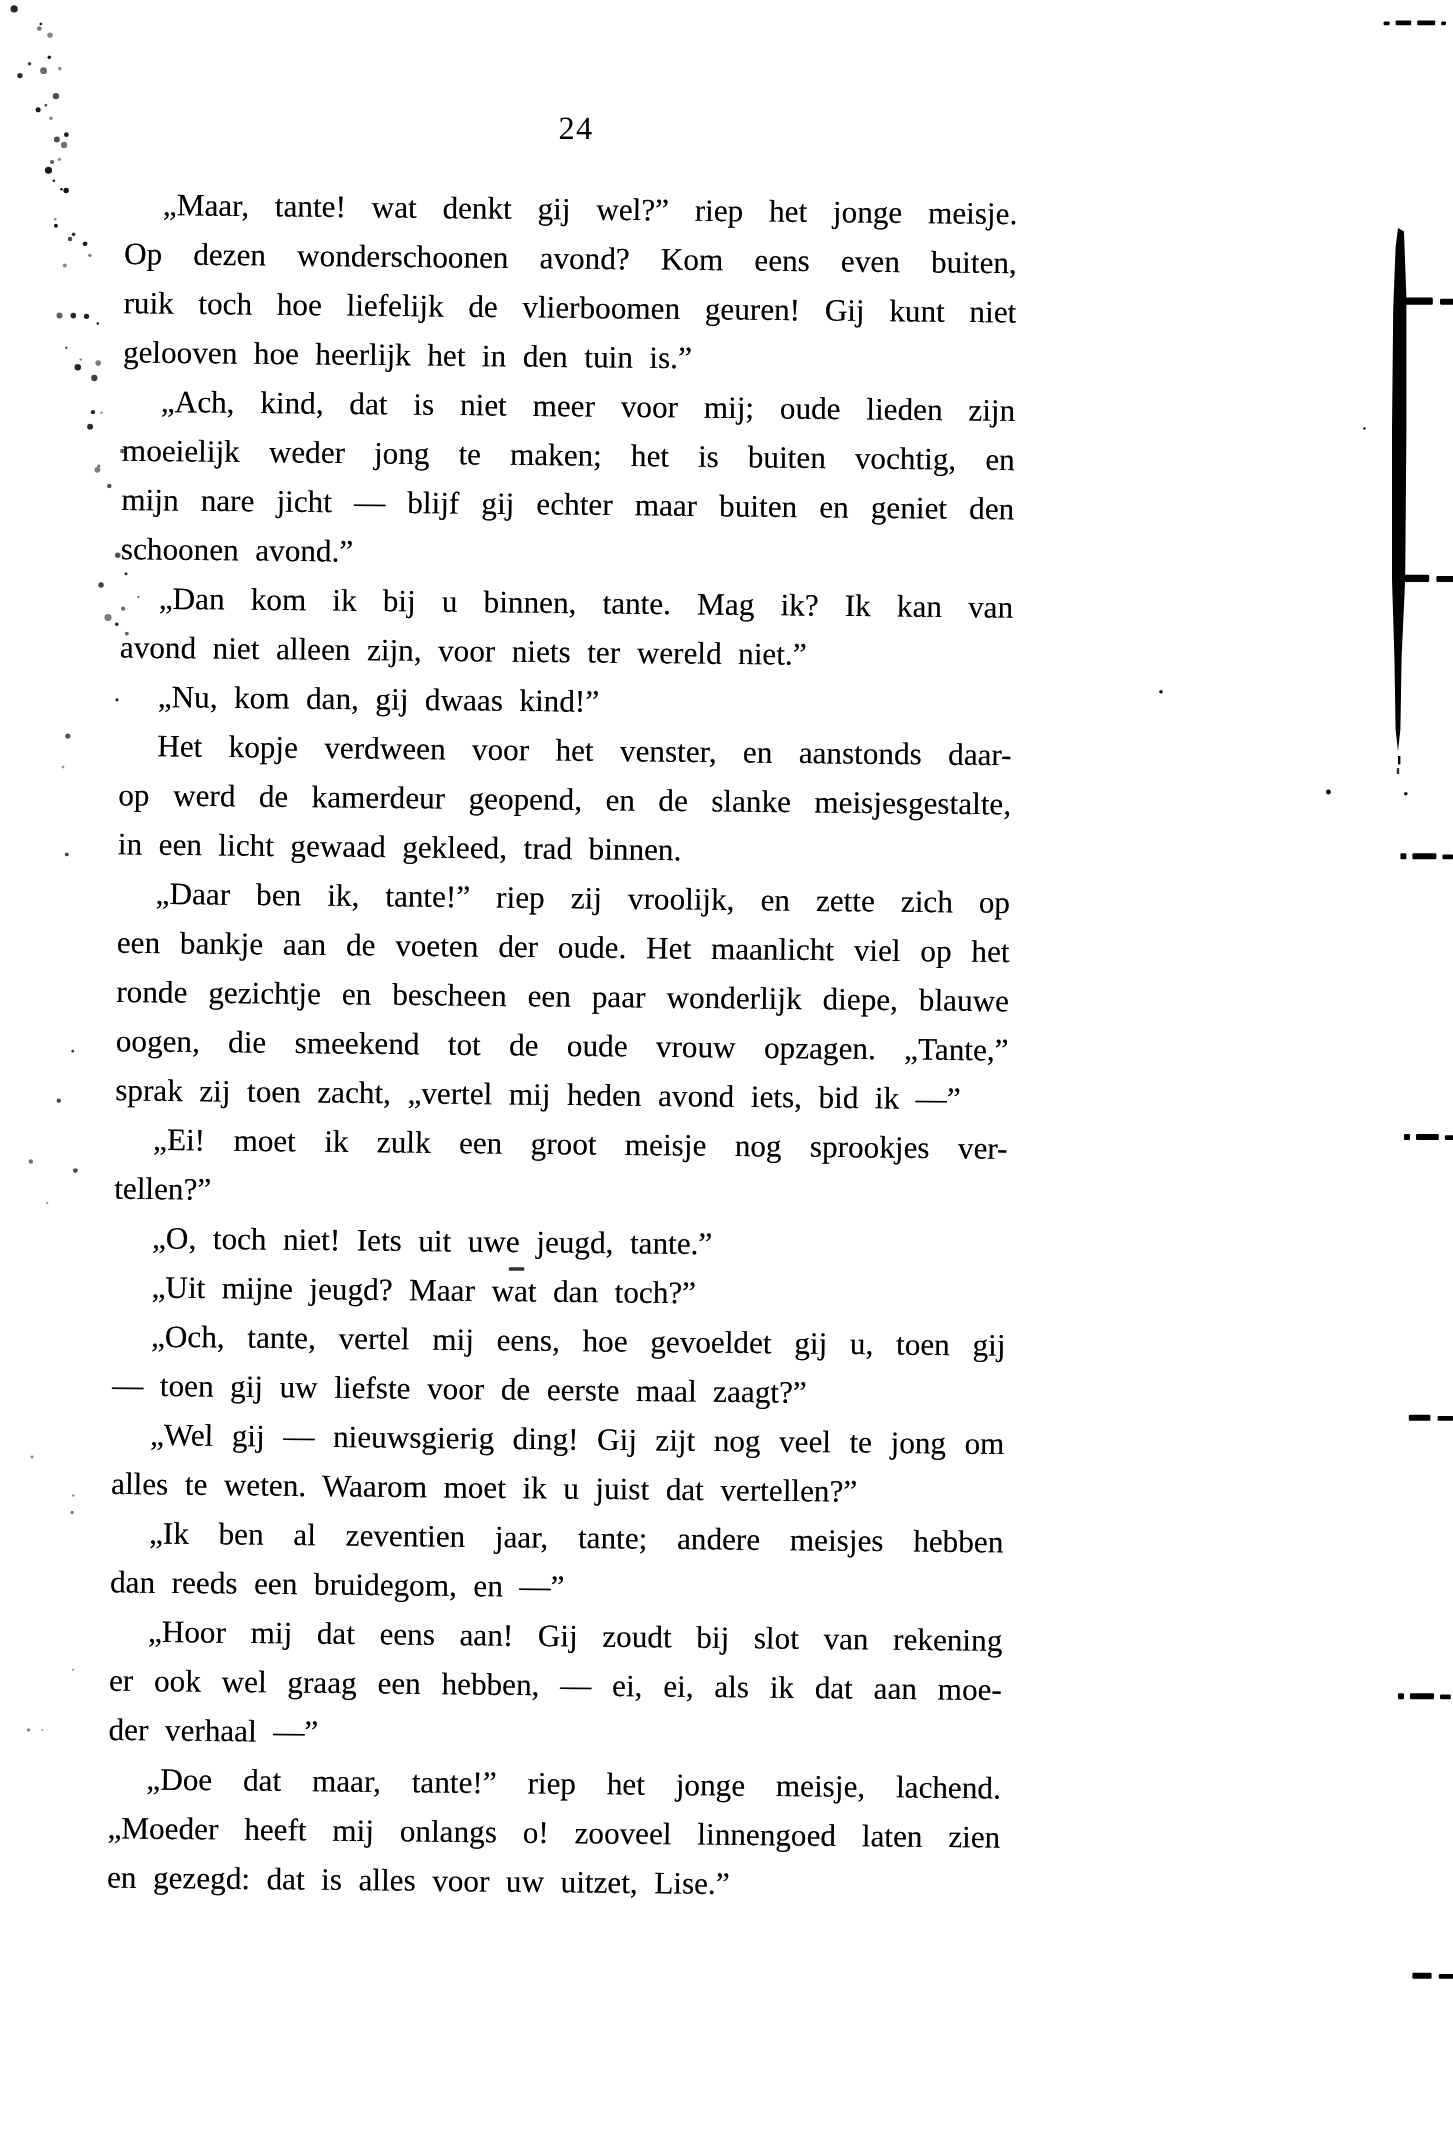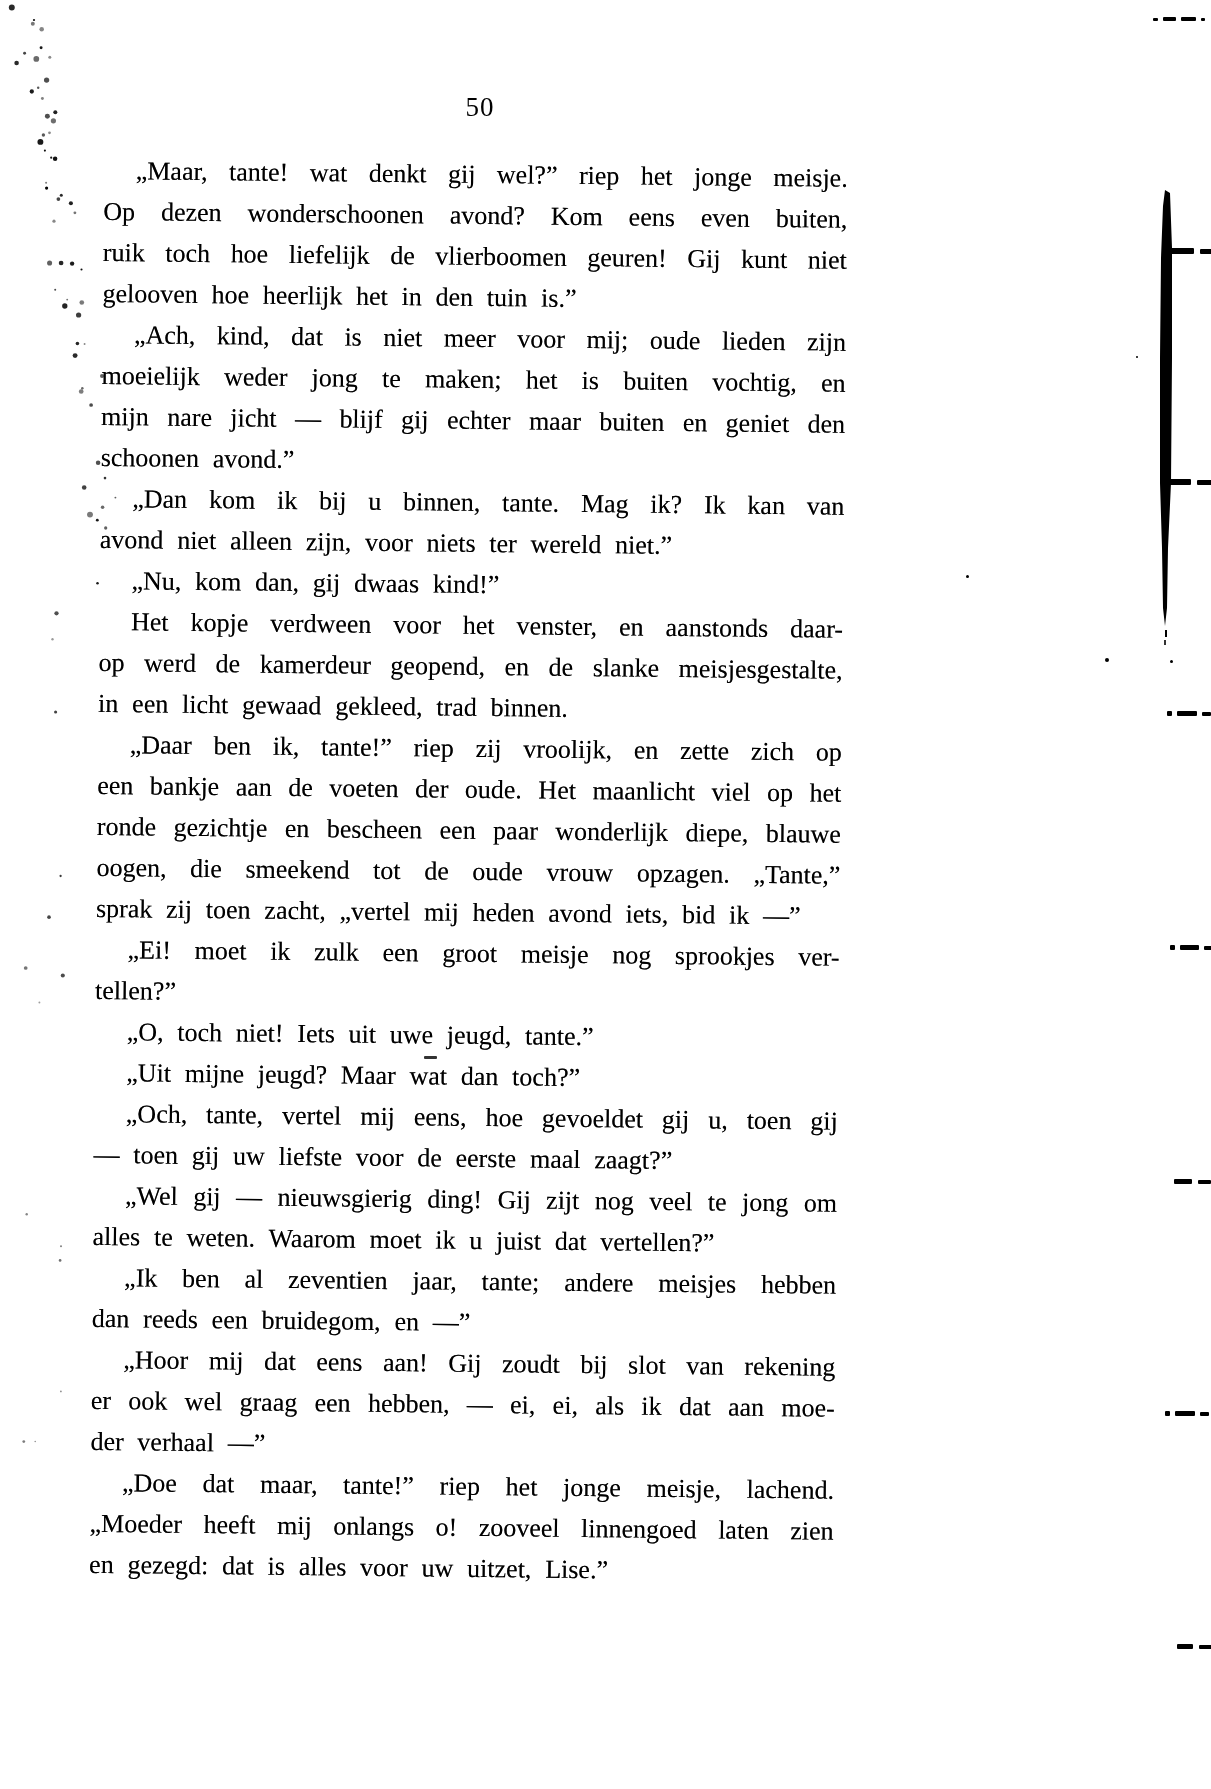--- a/index.html
+++ b/index.html
@@ -117,21 +117,21 @@
       <circle cx="23.8" cy="1441.6" r="1.39" fill="#000" opacity="0.51"></circle>
       <circle cx="55.6" cy="712.0" r="1.56" fill="#000" opacity="0.74"></circle>
       <circle cx="60.9" cy="1391.4" r="0.84" fill="#000" opacity="0.48"></circle>
       <circle cx="61.0" cy="1246.3" r="1.07" fill="#000" opacity="0.47"></circle>
       <circle cx="62.8" cy="975.5" r="2.05" fill="#000" opacity="0.70"></circle>
       <circle cx="39.4" cy="1002.5" r="0.97" fill="#000" opacity="0.38"></circle>
       <circle cx="60.6" cy="876.0" r="1.13" fill="#000" opacity="0.77"></circle>
       <circle cx="60.1" cy="1260.4" r="1.35" fill="#000" opacity="0.56"></circle>
     </svg>
 
-  <div class="page-number">50</div>
+  <div class="page-number">24</div>
 
   <div class="text-block" id="text-block">
       <div class="paragraph">
         <div class="line first">„Maar, tante! wat denkt gij wel?” riep het jonge meisje.</div>
         <div class="line">Op dezen wonderschoonen avond? Kom eens even buiten,</div>
         <div class="line">ruik toch hoe liefelijk de vlierboomen geuren! Gij kunt niet</div>
         <div class="line last">gelooven hoe heerlijk het in den tuin is.”</div>
       </div>
       <div class="paragraph">
         <div class="line first">„Ach, kind, dat is niet meer voor mij; oude lieden zijn</div>

